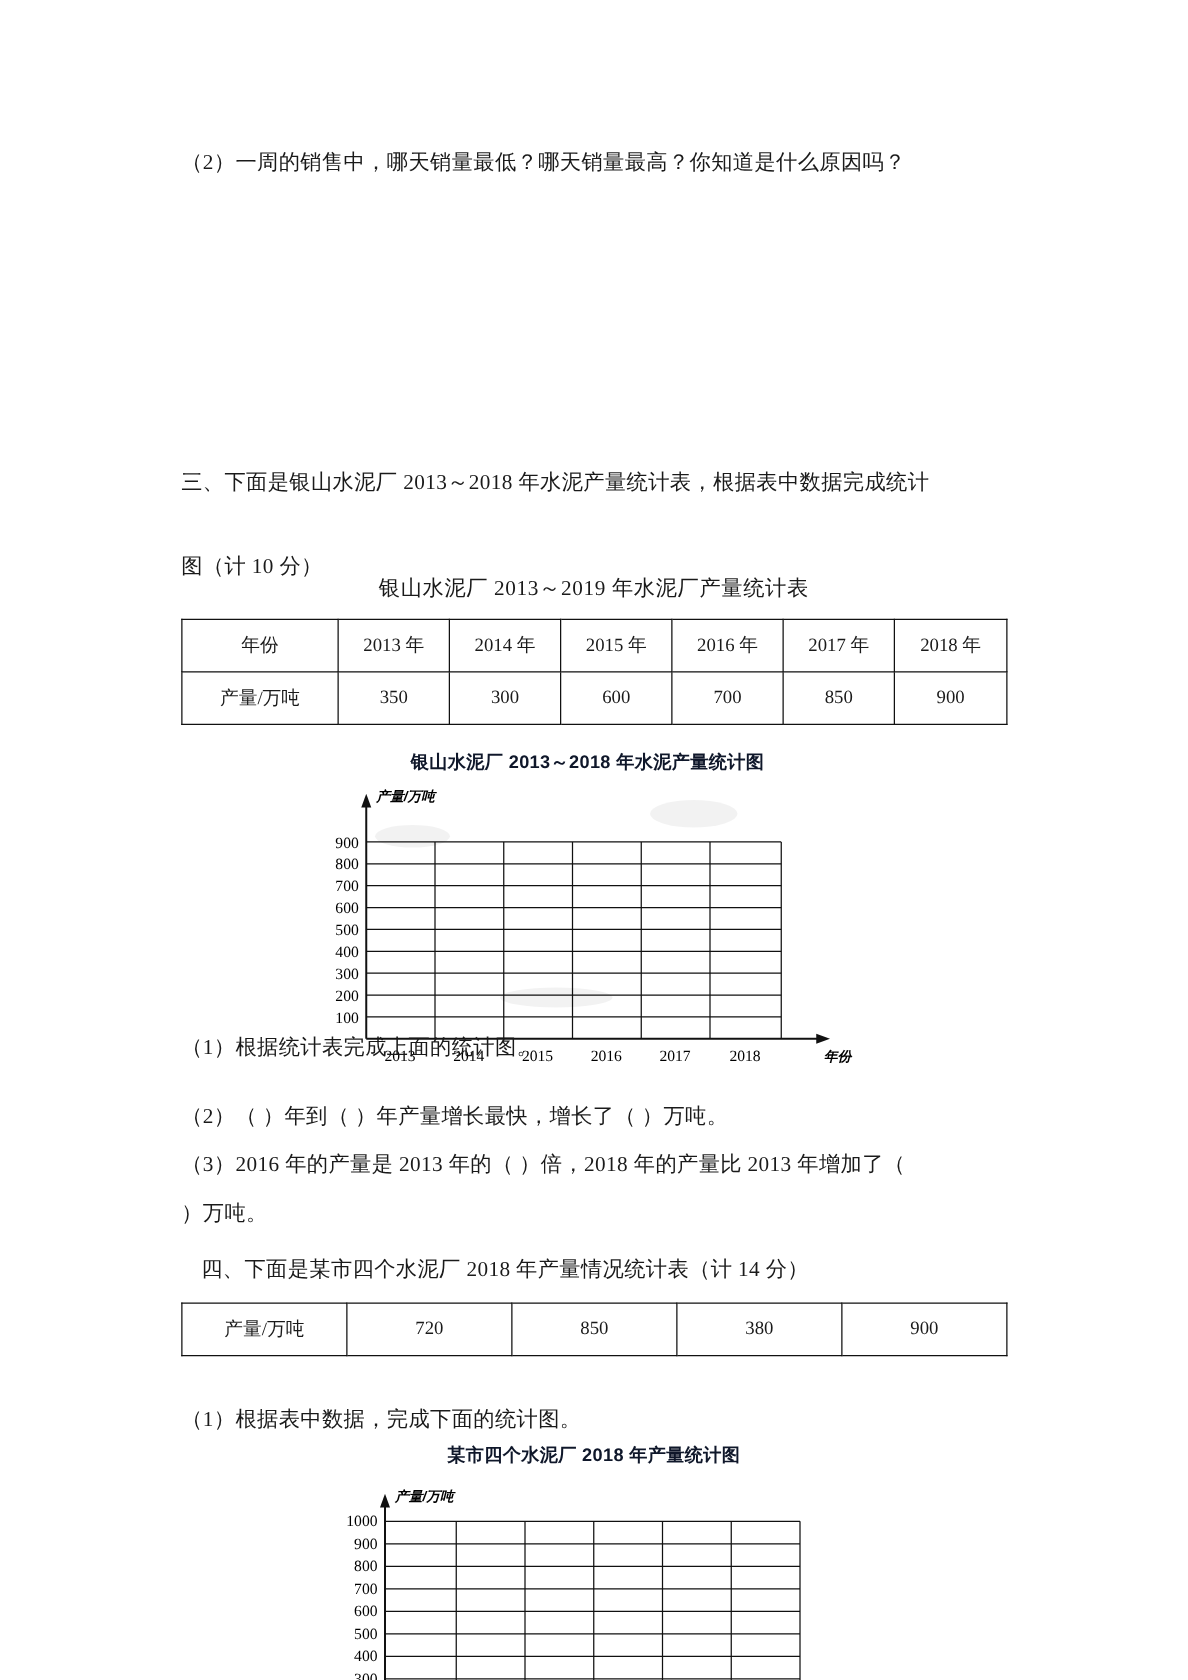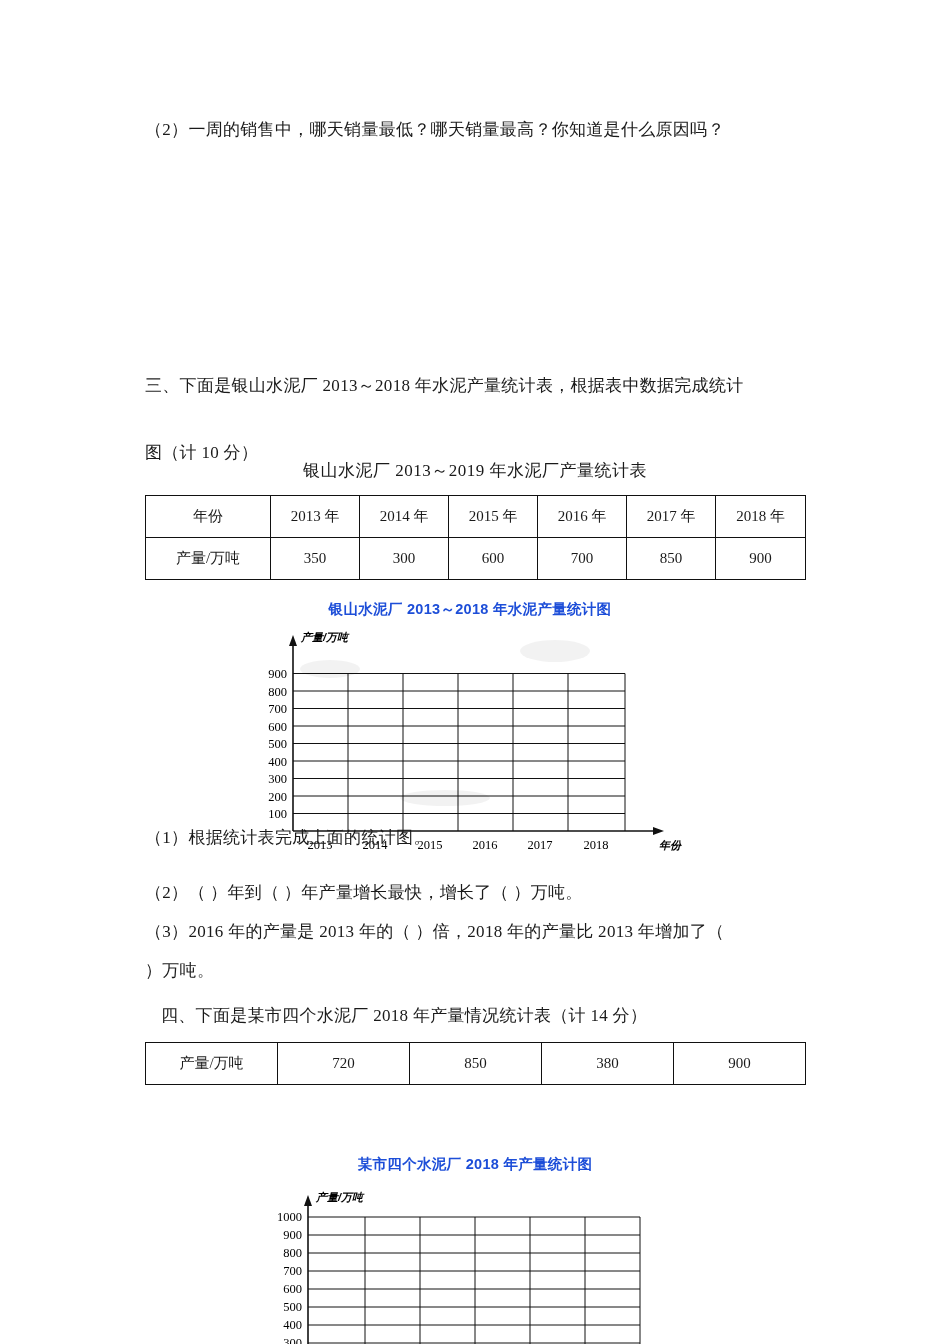--- a/index.html
+++ b/index.html
@@ -59,21 +59,21 @@
   }
   .chart-wrap {
     position: absolute;
   }
   .chart-title {
     font-family: "Liberation Sans", sans-serif;
     font-weight: bold;
     font-size: 14.5px;
     text-align: center;
     letter-spacing: 0.3px;
-    color: #1d4ed8;
+    color: #0f172a;
   }
   .chart-svg {
     display: block;
   }
   .axis-cap {
     font-family: "Liberation Sans", sans-serif;
     font-weight: bold;
     font-size: 11px;
     font-style: italic;
   }
@@ -211,20 +211,21 @@
       <tr>
         <td class="label">产量/万吨</td>
         <td>720</td>
         <td>850</td>
         <td>380</td>
         <td>900</td>
       </tr>
     </tbody>
   </table>
 
+  <div class="q-line" style="left:145px; top:1122px;">（1）根据表中数据，完成下面的统计图。</div>
 
   <div class="chart-wrap" style="left:240px; top:1155px; width:470px;">
     <div class="chart-title">某市四个水泥厂 2018 年产量统计图</div>
     <svg class="chart-svg" width="470" height="190" viewBox="0 0 470 190">
 
       <line x1="68" y1="30" x2="68" y2="190" stroke="#111" stroke-width="1.6"></line>
       <polygon points="68,21 64,32 72,32" fill="#111"></polygon>
 
       <g stroke="#111" stroke-width="1">
         <line x1="68" y1="43" x2="400" y2="43"></line>

